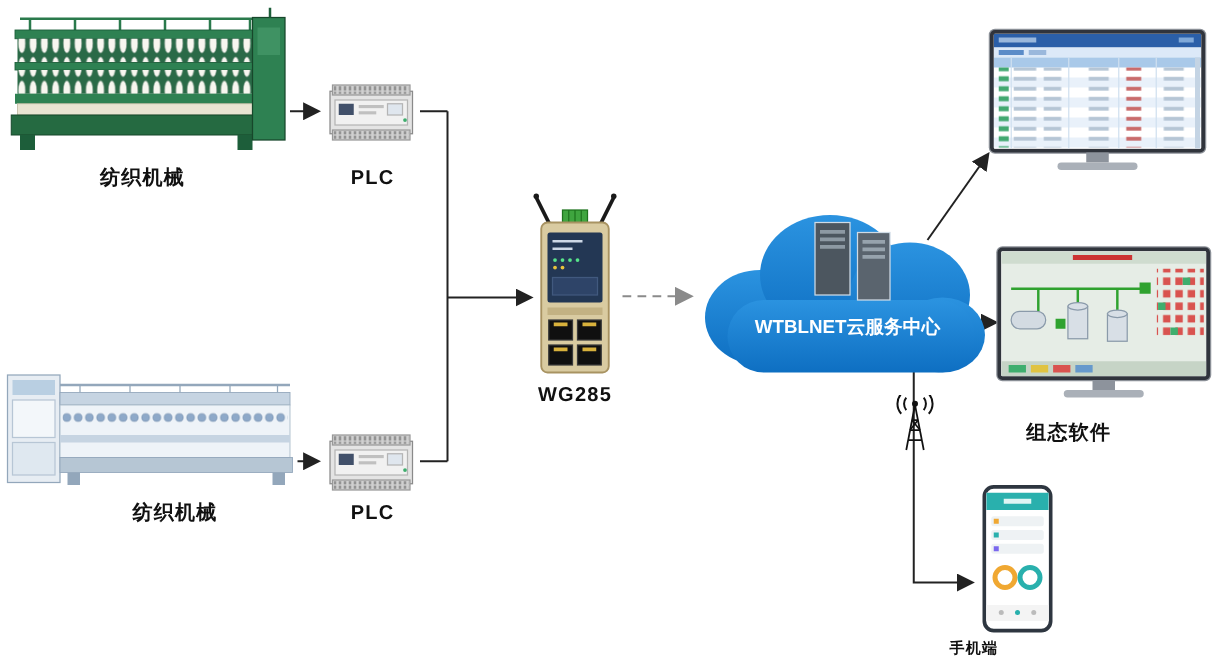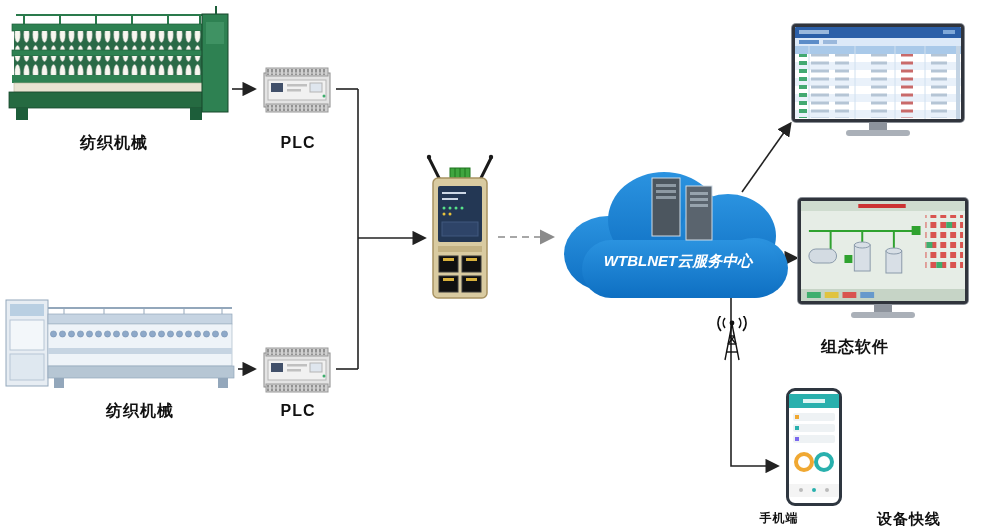--- a/index.html
+++ b/index.html
@@ -1,19 +1,19 @@
 <!DOCTYPE html>
 <html><head>
 <meta charset="utf-8">
 <style>
   html,body{margin:0;padding:0;background:#ffffff;}
   .canvas{position:relative;width:984px;height:529px;background:#ffffff;overflow:hidden;
           font-family:"Liberation Sans","DejaVu Sans",sans-serif;}
   .connectors{position:absolute;left:0;top:0;z-index:1;}
-  .node{position:absolute;z-index:2;font-style:italic;}
+  .node{position:absolute;z-index:2;}
   .lbl{position:absolute;z-index:3;text-align:center;font-weight:bold;font-size:16px;
        color:#111;line-height:21px;letter-spacing:1px;}
   .monitor{position:absolute;z-index:2;}
   .monitor .screen{border:3px solid #30343c;border-radius:4px;background:#fff;overflow:hidden;
                    box-shadow:0 0 0 1px #8a8f96;}
   .monitor .screen svg{display:block;width:100%;height:100%;}
   .monitor .neck{width:18px;height:8px;background:#8d939c;margin:0 auto;}
   .monitor .foot{width:64px;height:6px;background:#aab0b8;border-radius:3px;margin:0 auto;}
   .phone{position:absolute;z-index:2;width:56px;height:118px;border:3px solid #2e3640;
          border-radius:9px;background:#fff;box-sizing:border-box;padding:3px 0 6px 0;}
@@ -349,22 +349,22 @@
     </svg>
   </div>
 
 
   <div class="lbl" style="left:28px;top:132px;width:172px">纺织机械</div>
   <div class="lbl" style="left:262px;top:132px;width:72px">PLC</div>
   <div class="lbl" style="left:54px;top:400px;width:172px">纺织机械</div>
   <div class="lbl" style="left:262px;top:400px;width:72px">PLC</div>
 
   <div class="lbl" style="left:385px;top:306px;width:150px">
+    <div>WG285</div>
   </div>
 
   <div class="lbl" style="left:790px;top:146px;width:176px">
   </div>
 
   <div class="lbl" style="left:780px;top:336px;width:150px">组态软件</div>
   <div class="lbl" style="left:746px;top:508px;width:66px;font-size:12px">手机端</div>
-  <div class="lbl" style="left:848px;top:508px;width:122px;font-size:15px">设备快线</div>
 
 </div>
 
 </body></html>

